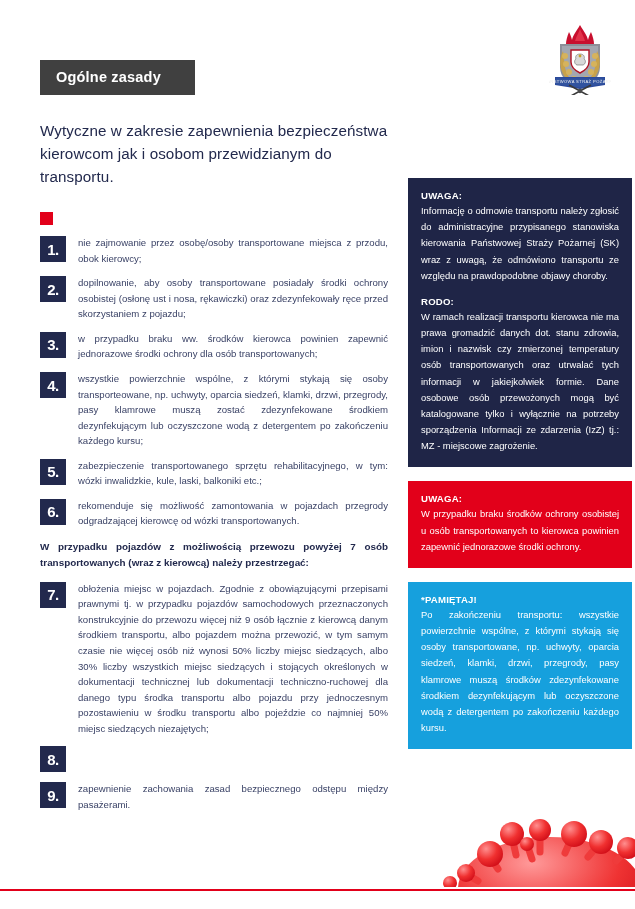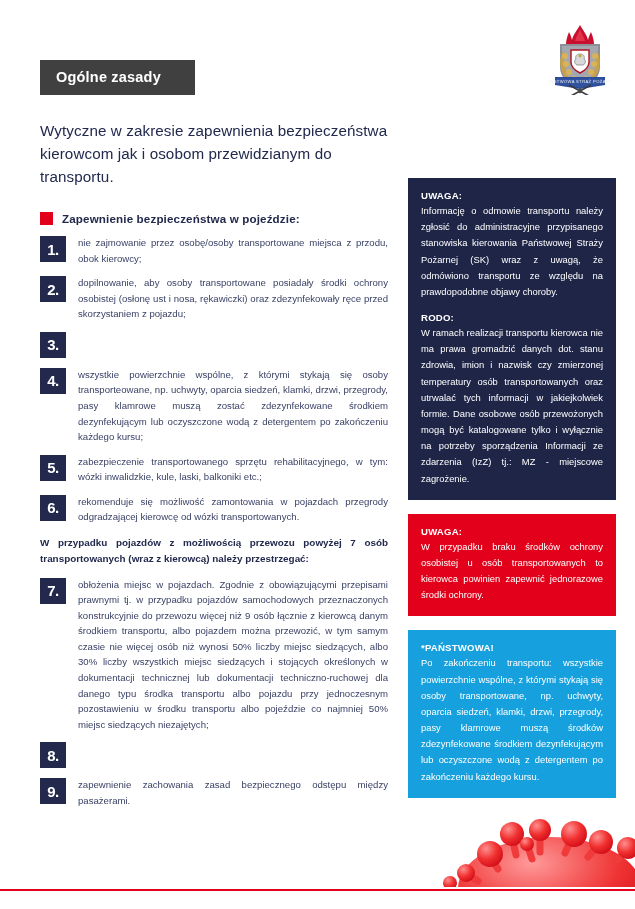--- a/index.html
+++ b/index.html
@@ -85,21 +85,21 @@
     font-size:9.9px;
     font-weight:bold;
     line-height:1.62;
     color:#22294d;
     text-align:justify;
     margin:10px 0 10px 0;
     padding-right:2px;
   }
 
   
-  .right-col{position:absolute;left:408px;top:178px;width:208px;}
+  .right-col{position:absolute;left:408px;top:178px;width:224px;}
   .box{box-sizing:border-box;padding:12px 13px 13px 13px;margin-bottom:14px;}
   .box .bt{font-weight:bold;font-size:9.6px;display:block;margin-bottom:2px;letter-spacing:.2px;}
   .box .bb{font-size:9.4px;line-height:1.72;text-align:justify;display:block;}
   .box-navy{background:#1f2547;color:#ffffff;}
   .box-red{background:#e2001a;color:#ffffff;}
   .box-blue{background:#16a0dd;color:#ffffff;}
   .gap{height:12px;}
 </style>
 </head>
 <body>
@@ -140,34 +140,34 @@
   </div>
 
   <div class="left-col">
 
     <div class="chapter-tag">Ogólne zasady</div>
 
     <div class="lead">Wytyczne w zakresie zapewnienia bezpieczeństwa kierowcom jak i osobom przewidzianym do transportu.</div>
 
     <div class="section-head">
       <span class="sq"></span>
-      <span>Zapewnienie bezpieczeństwa w pojeździe:</span>
     </div>
 
     <div class="list">
       <div class="item">
         <span class="num">1.</span>
         <span class="txt">nie zajmowanie przez osobę/osoby transportowane miejsca z przodu, obok kierowcy;</span>
       </div>
       <div class="item">
         <span class="num">2.</span>
         <span class="txt">dopilnowanie, aby osoby transportowane posiadały środki ochrony osobistej (osłonę ust i nosa, rękawiczki) oraz zdezynfekowały ręce przed skorzystaniem z pojazdu;</span>
       </div>
       <div class="item">
         <span class="num">3.</span>
+        <span class="txt">w przypadku braku ww. środków kierowca powinien zapewnić jednorazowe środki ochrony dla osób transportowanych;</span>
       </div>
       <div class="item">
         <span class="num">4.</span>
         <span class="txt">wszystkie powierzchnie wspólne, z którymi stykają się osoby transporteowane, np. uchwyty, oparcia siedzeń, klamki, drzwi, przegrody, pasy klamrowe muszą zostać zdezynfekowane środkiem dezynfekującym lub oczyszczone wodą z detergentem po zakończeniu każdego kursu;</span>
       </div>
       <div class="item">
         <span class="num">5.</span>
         <span class="txt">zabezpieczenie transportowanego sprzętu rehabilitacyjnego, w tym: wózki inwalidzkie, kule, laski, balkoniki etc.;</span>
       </div>
       <div class="item">
@@ -203,21 +203,21 @@
       <span class="bt">RODO:</span>
       <span class="bb">W ramach realizacji transportu kierowca nie ma prawa gromadzić danych dot. stanu zdrowia, imion i nazwisk czy zmierzonej temperatury osób transportowanych oraz utrwalać tych informacji w jakiejkolwiek formie. Dane osobowe osób przewożonych mogą być katalogowane tylko i wyłącznie na potrzeby sporządzenia Informacji ze zdarzenia (IzZ) tj.: MZ - miejscowe zagrożenie.</span>
     </div>
 
     <div class="box box-red">
       <span class="bt">UWAGA:</span>
       <span class="bb">W przypadku braku środków ochrony osobistej u osób transportowanych to kierowca powinien zapewnić jednorazowe środki ochrony.</span>
     </div>
 
     <div class="box box-blue">
-      <span class="bt">*PAŃSTWOWA!</span>
+      <span class="bt">*PAMIĘTAJ!</span>
       <span class="bb">Po zakończeniu transportu: wszystkie powierzchnie wspólne, z którymi stykają się osoby transportowane, np. uchwyty, oparcia siedzeń, klamki, drzwi, przegrody, pasy klamrowe muszą środków zdezynfekowane środkiem dezynfekującym lub oczyszczone wodą z detergentem po zakończeniu każdego kursu.</span>
     </div>
 
   </div>
 
   <div class="virus">
     <svg viewBox="0 0 215 80" width="215" height="80" xmlns="http://www.w3.org/2000/svg">
       <defs>
         <radialGradient id="gb" cx="35%" cy="30%" r="75%">
           <stop offset="0%" stop-color="#ff8f8f"></stop>

